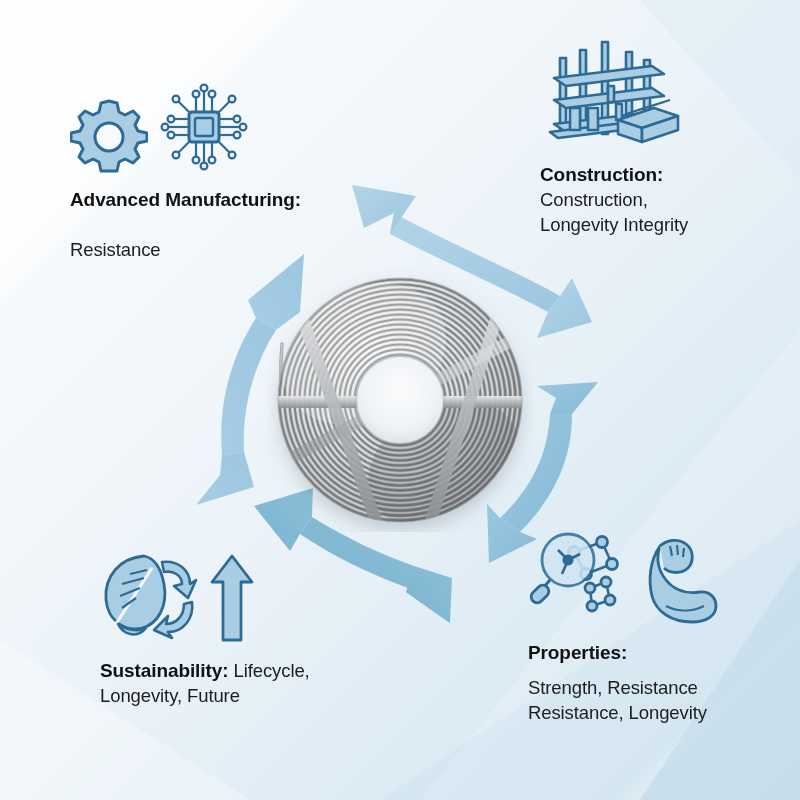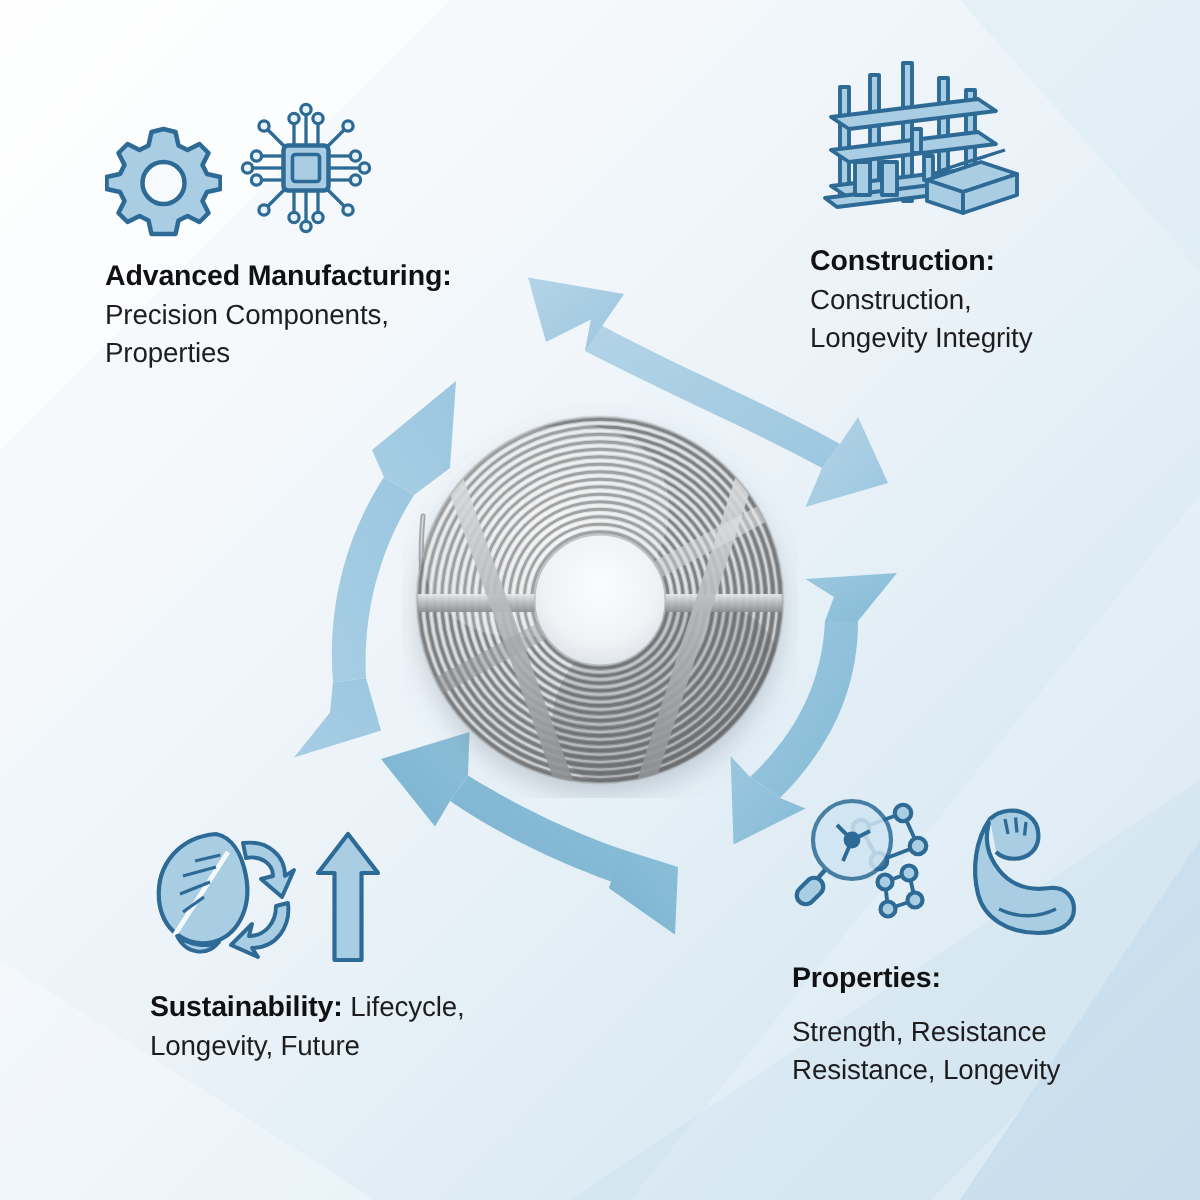--- a/index.html
+++ b/index.html
@@ -28,21 +28,21 @@
   .facets {
     position: absolute;
     inset: 0;
     pointer-events: none;
   }
 
   .quadrant {
     position: absolute;
     width: 300px;
   }
-  .q-tl { left: 70px;  top: 62px; }
+  .q-tl { left: 70px;  top: 77px; }
   .q-tr { left: 540px; top: 52px; }
   .q-bl { left: 100px; top: 548px; }
   .q-br { left: 528px; top: 530px; }
 
   .icon-row {
     display: flex;
     align-items: flex-end;
     gap: 10px;
     height: 96px;
   }
@@ -338,22 +338,22 @@
             <circle cx="79" cy="54" r="3.4"></circle>
           <circle cx="18" cy="18" r="3.4"></circle>
             <circle cx="74" cy="18" r="3.4"></circle>
           <circle cx="18" cy="74" r="3.4"></circle>
             <circle cx="74" cy="74" r="3.4"></circle>
         </g>
       </svg>
     </div>
     <div class="caption cap-block">
       <span class="lead">Advanced Manufacturing:</span>
-      <span class="body">Precision Components,</span><br>
-      <span class="body">Properties</span>
+      <br>
+      <span class="body">Resistance</span>
     </div>
   </div>
 
   <div class="quadrant q-tr">
     <div class="icon-row">
       <svg width="140" height="110" viewBox="0 0 140 110">
         <g fill="#a9cde3" stroke="#2d6b96" stroke-width="2.6" stroke-linejoin="round">
 
           <rect x="20" y="20" width="6" height="76"></rect>
           <rect x="40" y="12" width="6" height="84"></rect>

